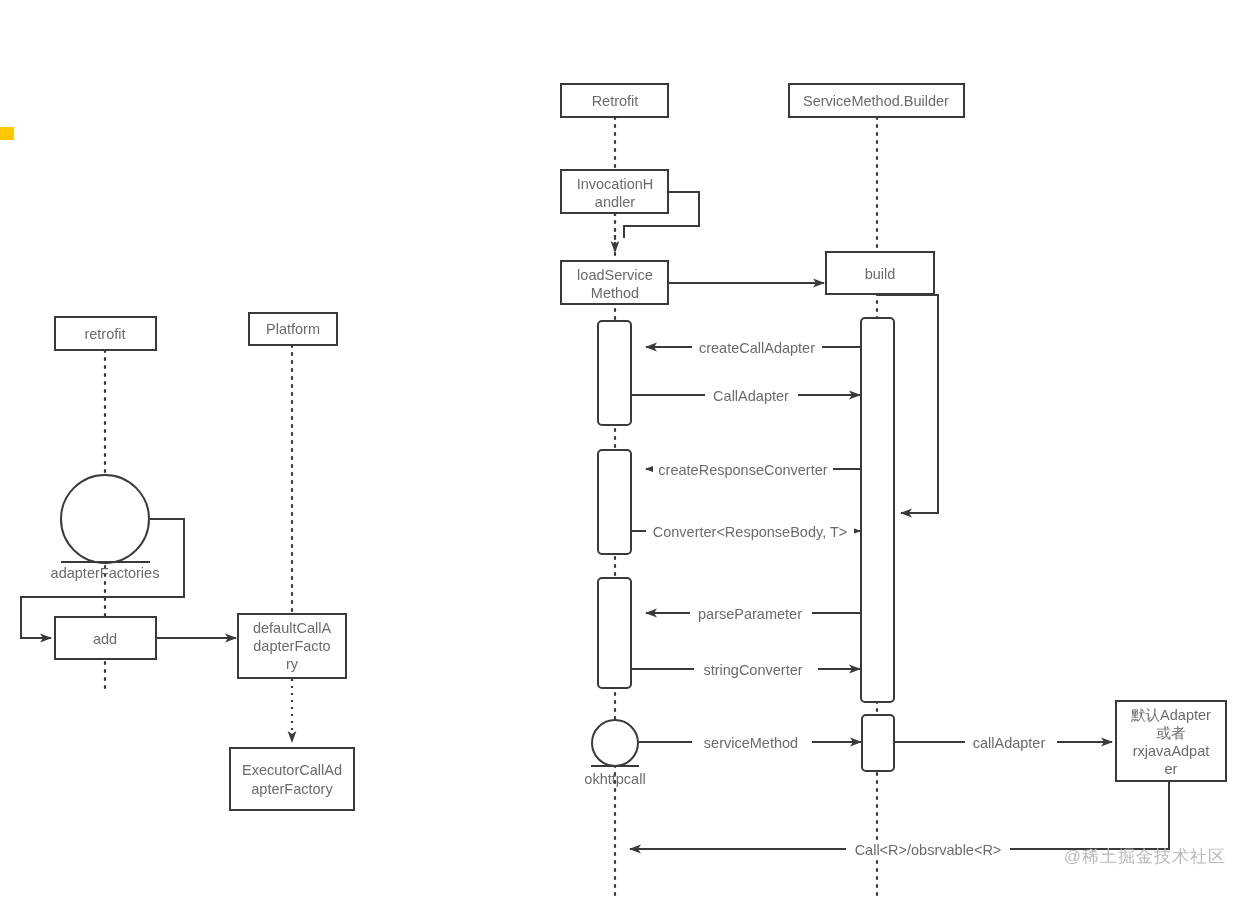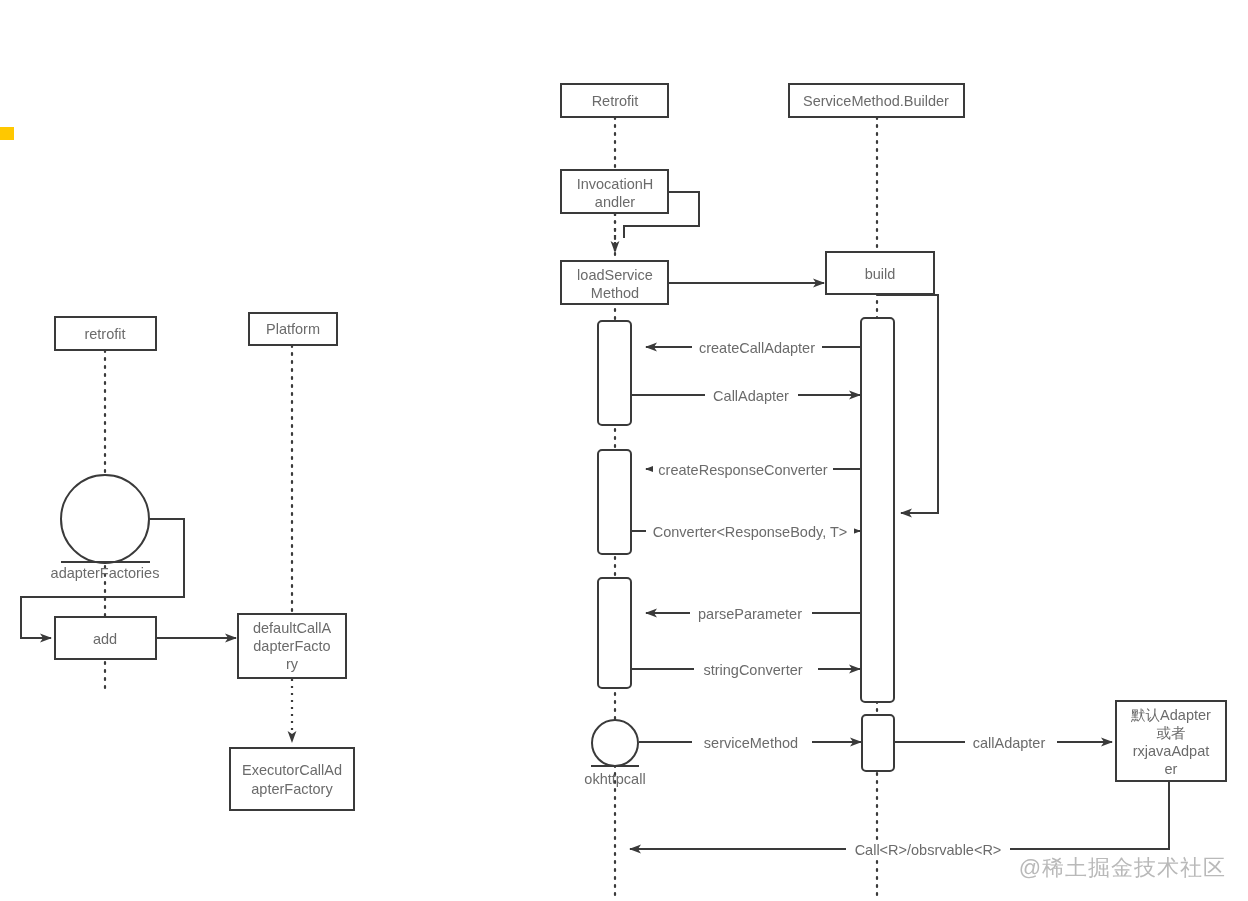--- a/index.html
+++ b/index.html
@@ -68,23 +68,23 @@
     stroke: #3a3a3a;
     stroke-width: 2;
   }
   .ground-line {
     stroke: #3a3a3a;
     stroke-width: 2;
   }
   .watermark {
     position: absolute;
     right: 22px;
-    bottom: 18px;
+    bottom: 33px;
     font-family: "Liberation Sans", "DejaVu Sans", sans-serif;
-    font-size: 22px;
+    font-size: 17px;
     color: #b9b9b9;
     letter-spacing: 1px;
     white-space: nowrap;
     user-select: none;
   }
   .yellow-mark {
     position: absolute;
     left: 0;
     top: 127px;
     width: 14px;

